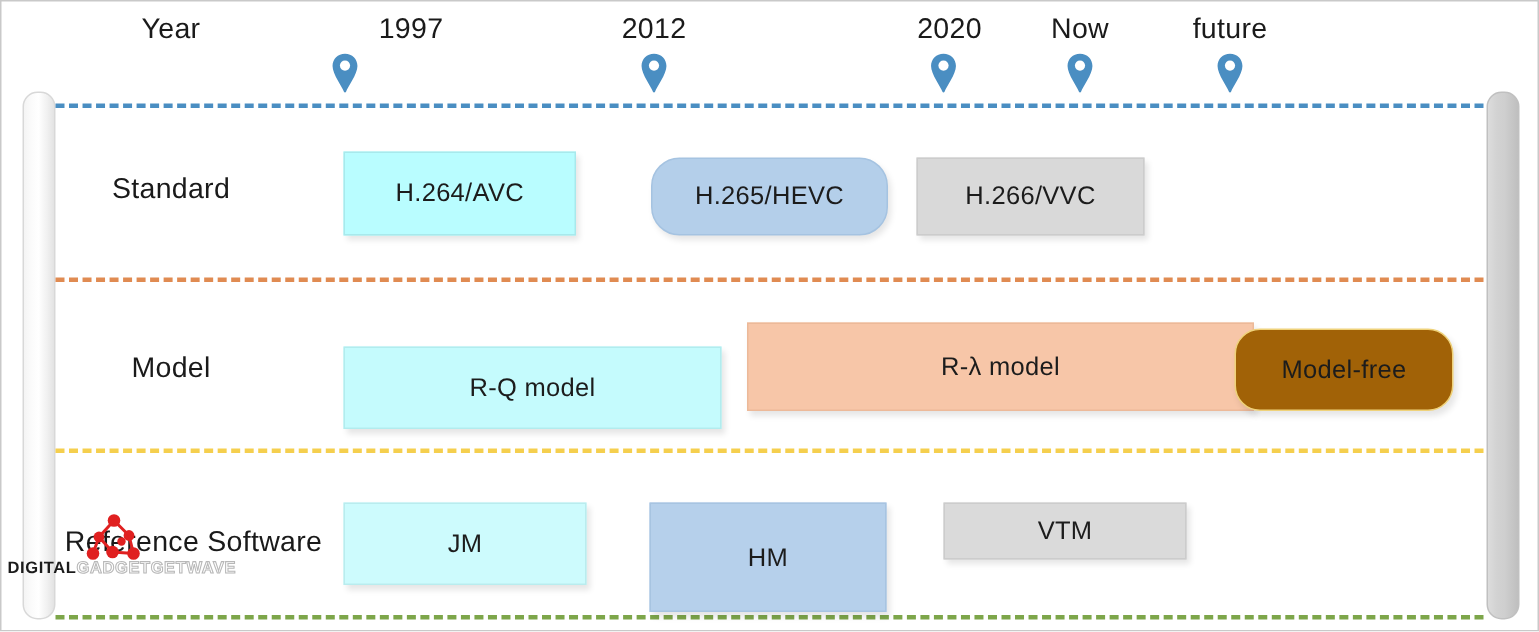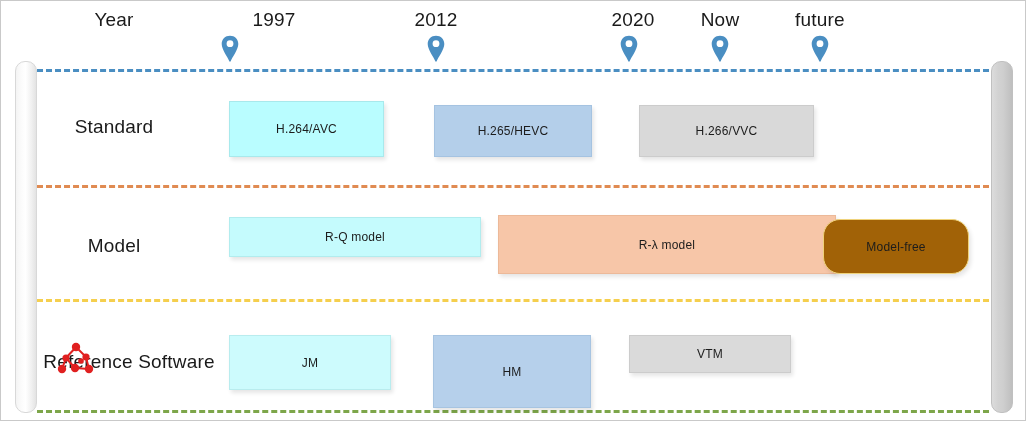--- a/index.html
+++ b/index.html
@@ -69,21 +69,21 @@
     transform:translate(-50%,-50%);
     letter-spacing:.2px;
   }
 
   
   .box{
     position:absolute;
     display:flex;
     align-items:center;
     justify-content:center;
-    font-size:12px;
+    font-size:17px;
     color:#1c1c1c;
     box-sizing:border-box;
     border:1px solid rgba(0,0,0,.10);
     box-shadow:2px 3px 4px rgba(0,0,0,.10);
     white-space:nowrap;
     letter-spacing:.2px;
   }
 
   
   #watermark{
@@ -159,24 +159,24 @@
     </div>
   <div id="dividers-layer">
       <div class="divider" style="top: 68px; border-top-color: rgb(74, 142, 194);"></div>
       <div class="divider" style="top: 184px; border-top-color: rgb(224, 139, 82);"></div>
       <div class="divider" style="top: 298px; border-top-color: rgb(245, 207, 78);"></div>
       <div class="divider" style="top: 409px; border-top-color: rgb(125, 166, 74);"></div>
     </div>
   <div id="rows-layer">
       <div class="row-label" style="left: 113px; top: 126px;">Standard</div>
       <div class="box" style="left: 228px; top: 100px; width: 155px; height: 56px; background: rgb(185, 253, 255); border-color: rgb(168, 233, 236);">H.264/AVC</div>
-      <div class="box" style="left: 433px; top: 104px; width: 158px; height: 52px; background: rgb(180, 207, 234); border-color: rgb(165, 195, 225);">H.265/HEVC</div>
-      <div class="box" style="left: 638px; top: 104px; width: 175px; height: 52px; background: rgb(217, 217, 217); border-color: rgb(204, 204, 204);">H.266/VVC</div>
+      <div class="box" style="left: 433px; top: 104px; width: 158px; height: 52px; background: rgb(180, 207, 234); border-color: rgb(165, 195, 225); border-radius: 19px;">H.265/HEVC</div>
+      <div class="box" style="left: 610px; top: 104px; width: 152px; height: 52px; background: rgb(217, 217, 217); border-color: rgb(204, 204, 204);">H.266/VVC</div>
       <div class="row-label" style="left: 113px; top: 245px;">Model</div>
-      <div class="box" style="left: 228px; top: 216px; width: 252px; height: 40px; background: rgb(197, 251, 253); border-color: rgb(178, 236, 238);">R-Q model</div>
+      <div class="box" style="left: 228px; top: 230px; width: 252px; height: 55px; background: rgb(197, 251, 253); border-color: rgb(178, 236, 238);">R-Q model</div>
       <div class="box" style="left: 497px; top: 214px; width: 338px; height: 59px; background: rgb(247, 198, 168); border-color: rgb(236, 185, 153);">R-λ model</div>
       <div class="box" style="left: 822px; top: 218px; width: 146px; height: 55px; background: #a16207; border-color: rgb(239, 210, 122); border-radius: 17px;">Model-free</div>
       <div class="row-label" style="left: 128px; top: 361px;">Reference Software</div>
       <div class="box" style="left: 228px; top: 334px; width: 162px; height: 55px; background: rgb(205, 251, 253); border-color: rgb(185, 236, 238);">JM</div>
       <div class="box" style="left: 432px; top: 334px; width: 158px; height: 73px; background: rgb(182, 208, 235); border-color: rgb(167, 196, 225);">HM</div>
       <div class="box" style="left: 628px; top: 334px; width: 162px; height: 38px; background: rgb(218, 218, 218); border-color: rgb(204, 204, 204);">VTM</div>
     </div>
 
   <svg id="wm-logo" viewBox="0 0 46 38">
     <g fill="#e02020">
@@ -191,14 +191,18 @@
     <g stroke="#e02020" stroke-width="2" fill="none">
       <line x1="23" y1="6" x2="13" y2="17"></line>
       <line x1="23" y1="6" x2="33" y2="16"></line>
       <line x1="13" y1="17" x2="9" y2="28"></line>
       <line x1="13" y1="17" x2="22" y2="27"></line>
       <line x1="33" y1="16" x2="36" y2="28"></line>
       <line x1="22" y1="27" x2="36" y2="28"></line>
     </g>
   </svg>
 
+  <div id="watermark">
+    <span class="wm-dark">DIGITAL</span>
+    <span class="wm-light">GADGETGETWAVE</span>
+  </div>
 
 </div>
 
 </body></html>

